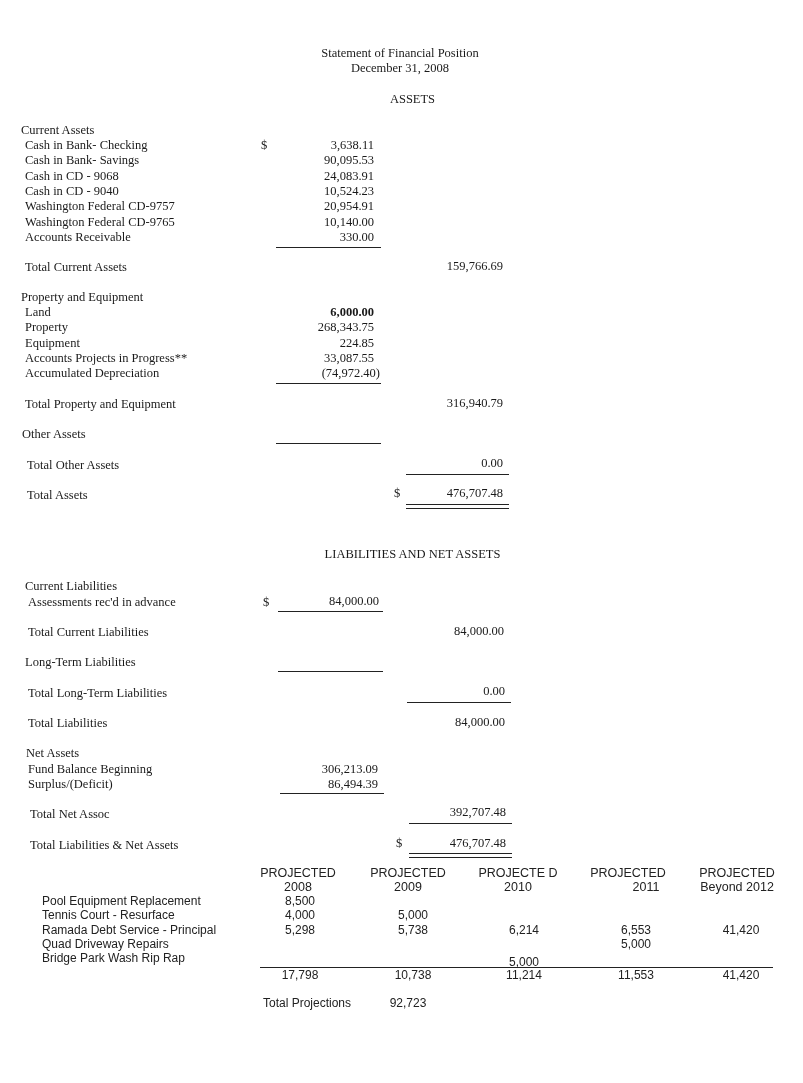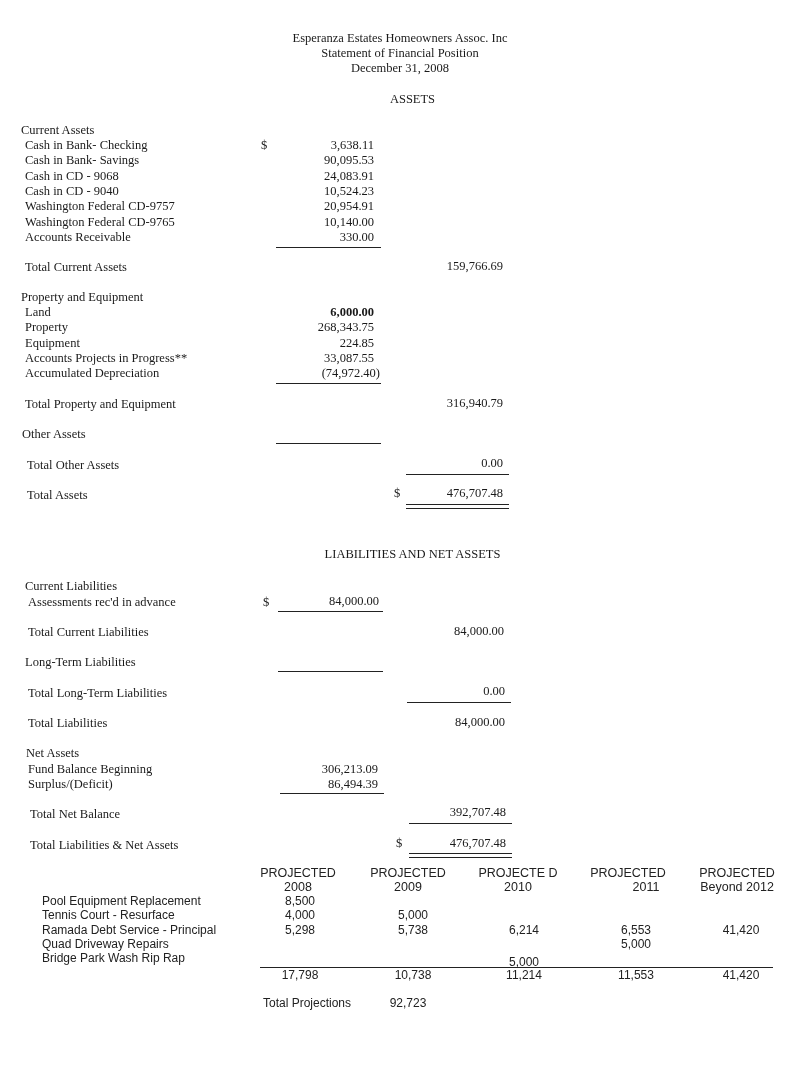--- a/index.html
+++ b/index.html
@@ -14,21 +14,20 @@
   .rule { position: absolute; height: 0; border-top: 1.3px solid #222; }
   .drule { position: absolute; height: 3px; border-top: 1.3px solid #222; border-bottom: 1.3px solid #222; }
   .proj { font-size: 12px; line-height: 14px; color: #222; }
   .proj-hdr { font-size: 12.5px; line-height: 14px; color: #222; }
 </style>
 </head>
 <body>
 
 <div class="page serif">
 
-  <div class="t center hdr" style="left:200px;width:400px;top:31px;">Esperanza Estates Homeowners Assoc. Inc</div>
   <div class="t center hdr" style="left:200px;width:400px;top:46px;">Statement of Financial Position</div>
   <div class="t center hdr" style="left:200px;width:400px;top:61px;">December 31, 2008</div>
   <div class="t center hdr" style="left:300px;width:225px;top:92px;">ASSETS</div>
 
   <div class="t" style="left:21px;top:123px;">Current Assets</div>
   <div class="t" style="left:261px;top:138px;">$</div>
   <div id="current-assets-rows">
       <div class="t" style="left:25px;top:138px;">Cash in Bank- Checking</div>
       <div class="t right" style="left:276px;width:98px;top:138px;">3,638.11</div>
       <div class="t" style="left:25px;top:153.3px;">Cash in Bank- Savings</div>
@@ -96,21 +95,21 @@
   <div class="t right" style="left:400px;width:105px;top:715px;">84,000.00</div>
 
   <div class="t" style="left:26px;top:746px;">Net Assets</div>
   <div id="net-assets-rows">
       <div class="t" style="left:28px;top:762px;">Fund Balance Beginning</div>
       <div class="t right" style="left:278px;width:100px;top:762px;">306,213.09</div>
       <div class="t" style="left:28px;top:777.3px;">Surplus/(Deficit)</div>
       <div class="t right" style="left:278px;width:100px;top:777.3px;">86,494.39</div>
     </div>
   <div class="rule" style="left:280px;width:104px;top:793px;"></div>
-  <div class="t" style="left:30px;top:807px;">Total Net Balance</div>
+  <div class="t" style="left:30px;top:807px;">Total Net Assoc</div>
   <div class="t right" style="left:400px;width:106px;top:805px;">392,707.48</div>
   <div class="rule" style="left:409px;width:103px;top:823px;"></div>
 
   <div class="t" style="left:30px;top:838px;">Total Liabilities &amp; Net Assets</div>
   <div class="t" style="left:396px;top:836px;">$</div>
   <div class="t right" style="left:400px;width:106px;top:836px;">476,707.48</div>
   <div class="drule" style="left:409px;width:103px;top:853px;"></div>
 
   <div id="proj-table" class="sans">
       <div class="t proj-hdr center" style="left:248px;width:100px;top:866px;">PROJECTED</div>

